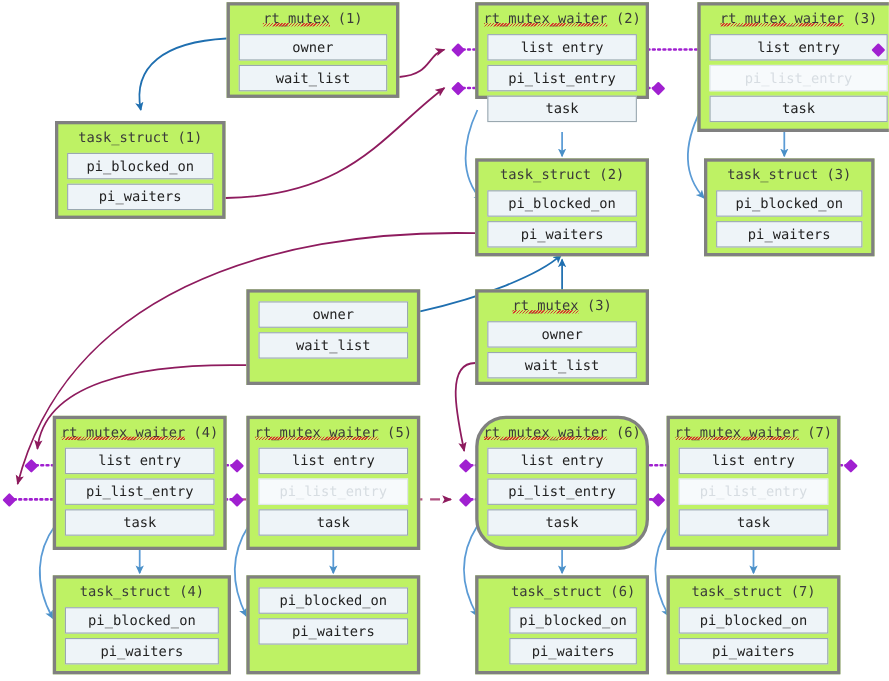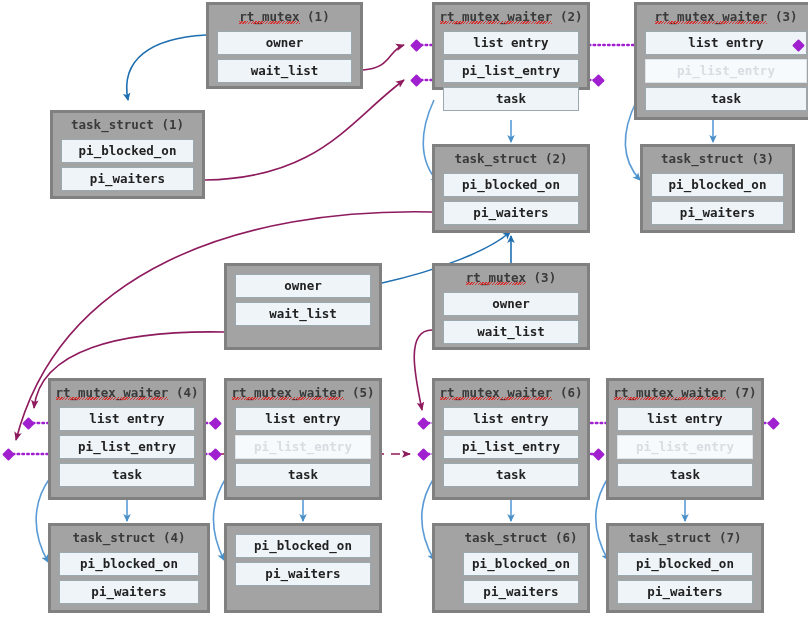--- a/index.html
+++ b/index.html
@@ -1,21 +1,21 @@
 <!DOCTYPE html>
 <html><head>
 <meta charset="utf-8">
 <style>
   html,body{margin:0;padding:0;background:#ffffff;}
   body{width:808px;height:619px;overflow:hidden;
        font-family:"DejaVu Sans Mono","Liberation Mono",monospace;}
   #stage{position:relative;width:808px;height:619px;}
   svg#wires{position:absolute;left:0;top:0;width:808px;height:619px;pointer-events:none;}
 
-  .node{position:absolute;border:3px solid #808080;background:#a3a3a3;box-sizing:border-box;font-weight:bold;}
+  .node{position:absolute;border:3px solid #808080;background:#bef264;box-sizing:border-box;}
   .node .title{text-align:center;font-size:12.5px;color:#3a3a3a;line-height:13px;
                 padding-top:5px;white-space:nowrap;letter-spacing:0px;}
   .node .title .sq{position:relative;display:inline-block;}
   .node .title .sq::after{content:"";position:absolute;left:0;right:0;bottom:-1px;height:3px;
       background-image:repeating-linear-gradient(135deg,#d92b2b 0 1px,transparent 1px 2px);
       opacity:.95;}
   .fields{padding:4px 8px 7px 8px;}
   .fld{border:1px solid #9aa8b0;background:#eef4f8;text-align:center;font-size:12.5px;
        color:#222;line-height:14px;padding:4px 2px;margin-top:4px;box-sizing:border-box;}
   .fld.dim{color:#d7dde2;border-color:#dde4e9;background:#f7fafc;}
@@ -157,21 +157,21 @@
       </div>
     </div>
     <div class="node" style="left: 224px; top: 378px; width: 158px; height: 122px;">
       <div class="title"><span class="sq">rt_mutex_waiter</span> <span>(5)</span></div>
       <div class="fields">
         <div class="fld">list entry</div>
         <div class="fld dim">pi_list_entry</div>
         <div class="fld">task</div>
       </div>
     </div>
-    <div class="node" style="left: 432px; top: 378px; width: 158px; height: 122px;">
+    <div class="node" style="left: 432px; top: 378px; width: 158px; height: 122px; border-radius: 28px;">
       <div class="title"><span class="sq">rt_mutex_waiter</span> <span>(6)</span></div>
       <div class="fields">
         <div class="fld">list entry</div>
         <div class="fld">pi_list_entry</div>
         <div class="fld">task</div>
       </div>
     </div>
     <div class="node" style="left: 606px; top: 378px; width: 158px; height: 122px;">
       <div class="title"><span class="sq">rt_mutex_waiter</span> <span>(7)</span></div>
       <div class="fields">

